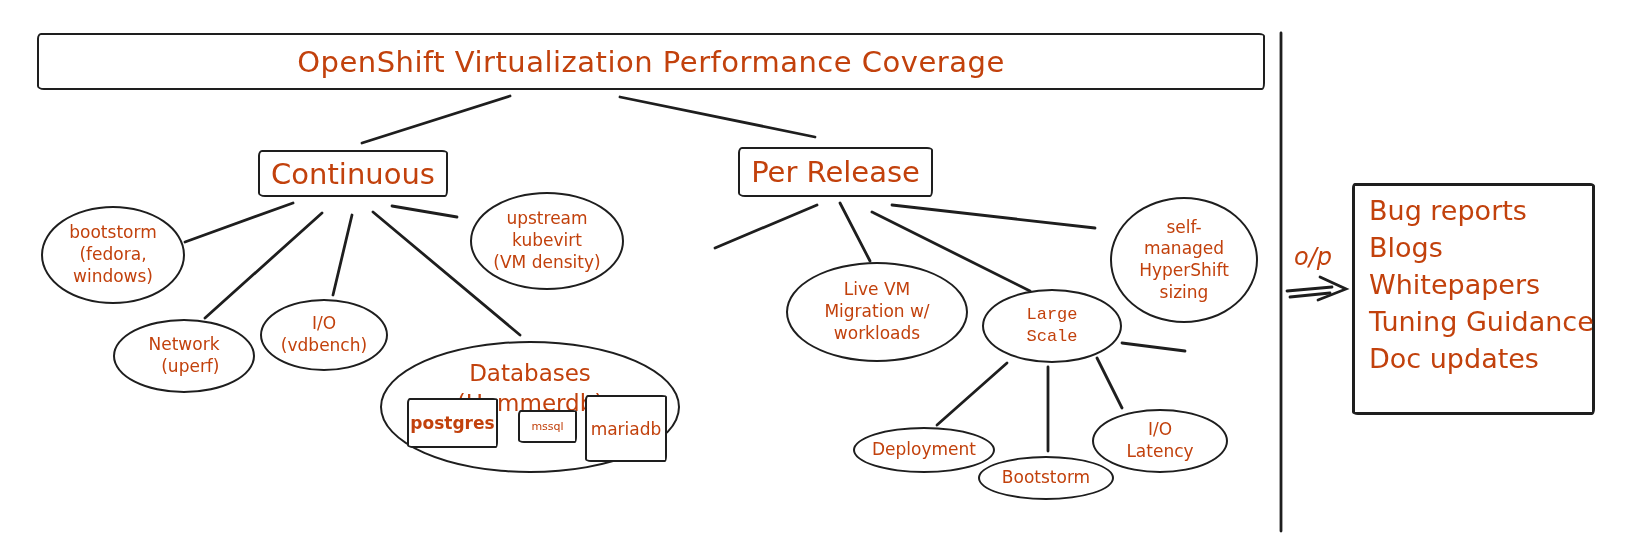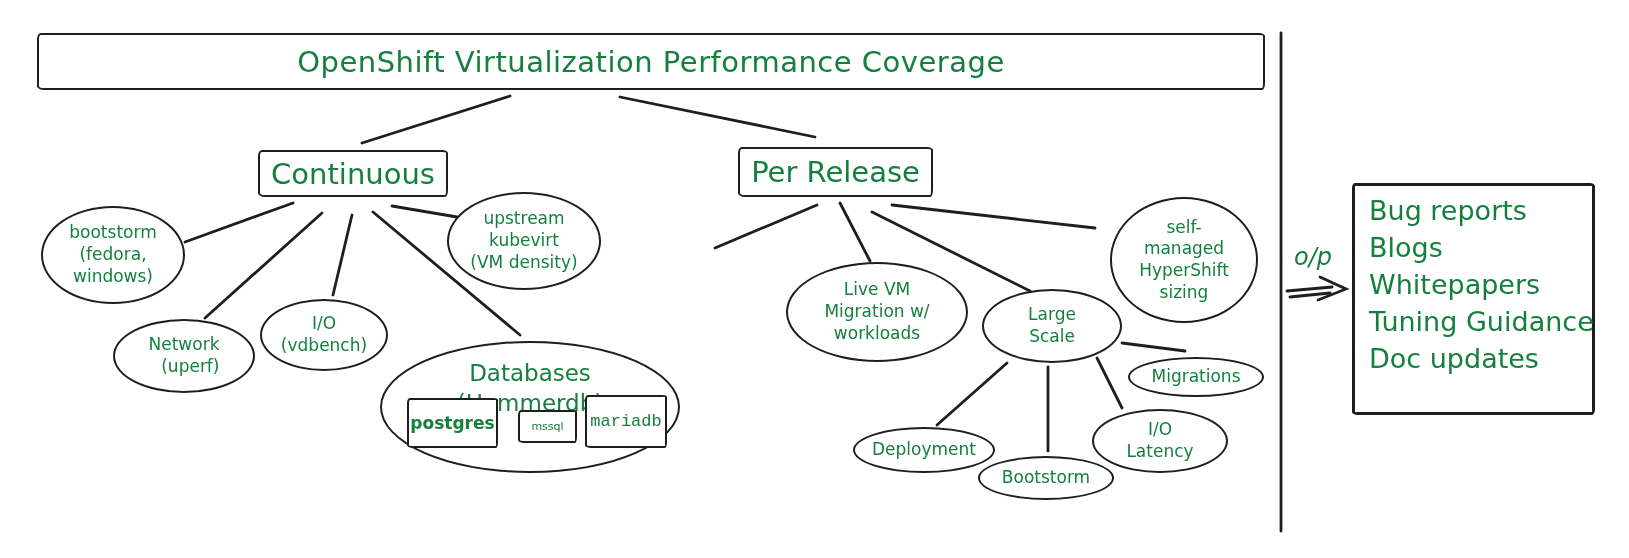--- a/index.html
+++ b/index.html
@@ -1,21 +1,21 @@
 <!DOCTYPE html>
 <html><head>
 <meta charset="utf-8">
 <style>
   html,body{margin:0;padding:0;background:#ffffff;}
   .canvas{
     position:relative;
     width:1629px;height:558px;
     background:#ffffff;
     font-family:"DejaVu Sans", sans-serif;
-    color:#15803d;
+    color:#c2410c;
     overflow:hidden;
   }
   .wires{position:absolute;left:0;top:0;width:1629px;height:558px;}
   .wires line, .wires polyline{stroke:#1e1e1e;stroke-width:2.8;stroke-linecap:round;fill:none;}
   .node{
     position:absolute;
     border:2.6px solid #1e1e1e;
     border-radius:50%;
     display:flex;align-items:center;justify-content:center;
     text-align:center;
@@ -112,43 +112,42 @@
     <span>Per Release</span>
   </div>
 
   <div class="node" style="left:41px;top:206px;width:144px;height:98px;">bootstorm
 (fedora,
 windows)</div>
   <div class="node" style="left:113px;top:319px;width:142px;height:74px;text-align:right;">Network
 (uperf)</div>
   <div class="node" style="left:260px;top:299px;width:128px;height:72px;">I/O
 (vdbench)</div>
-  <div class="node" style="left:447px;top:192px;width:154px;height:98px;">upstream
+  <div class="node" style="left:470px;top:192px;width:154px;height:98px;">upstream
 kubevirt
 (VM density)</div>
 
   <div class="node" style="left:380px;top:341px;width:300px;height:132px;border-radius:50%;">
     <div class="db-label">Databases
 (Hammerdb)</div>
   </div>
   <div class="db-item" style="left:407px;top:398px;width:91px;height:50px;font-weight:bold;">postgres</div>
   <div class="db-item" style="left:518px;top:410px;width:59px;height:33px;font-size:11px;">mssql</div>
-  <div class="db-item" style="left:585px;top:395px;width:82px;height:53px;font-family:Liberation Mono, monospace;">mariadb</div>
+  <div class="db-item" style="left:585px;top:395px;width:82px;height:67px;">mariadb</div>
 
   <div class="node" style="left:786px;top:262px;width:182px;height:100px;">Live VM
 Migration w/
 workloads</div>
-  <div class="node" style="left:982px;top:289px;width:140px;height:74px;">Large
+  <div class="node" style="left:982px;top:289px;width:140px;height:74px;font-family:Liberation Mono, monospace;">Large
 Scale</div>
   <div class="node" style="left:1110px;top:197px;width:148px;height:126px;">self-
 managed
 HyperShift
 sizing</div>
 
-  <div class="node" style="left:1128px;top:357px;width:136px;height:40px;">Migrations</div>
   <div class="node" style="left:853px;top:427px;width:142px;height:46px;">Deployment</div>
   <div class="node" style="left:978px;top:456px;width:136px;height:44px;">Bootstorm</div>
   <div class="node" style="left:1092px;top:409px;width:136px;height:64px;">I/O
 Latency</div>
 
   <div class="op-label" style="left:1294px;top:243px;">o/p</div>
 
   <div class="output-box" style="left:1352px;top:183px;width:243px;height:232px;">
     <div class="output-line">Bug reports</div>
     <div class="output-line">Blogs</div>

